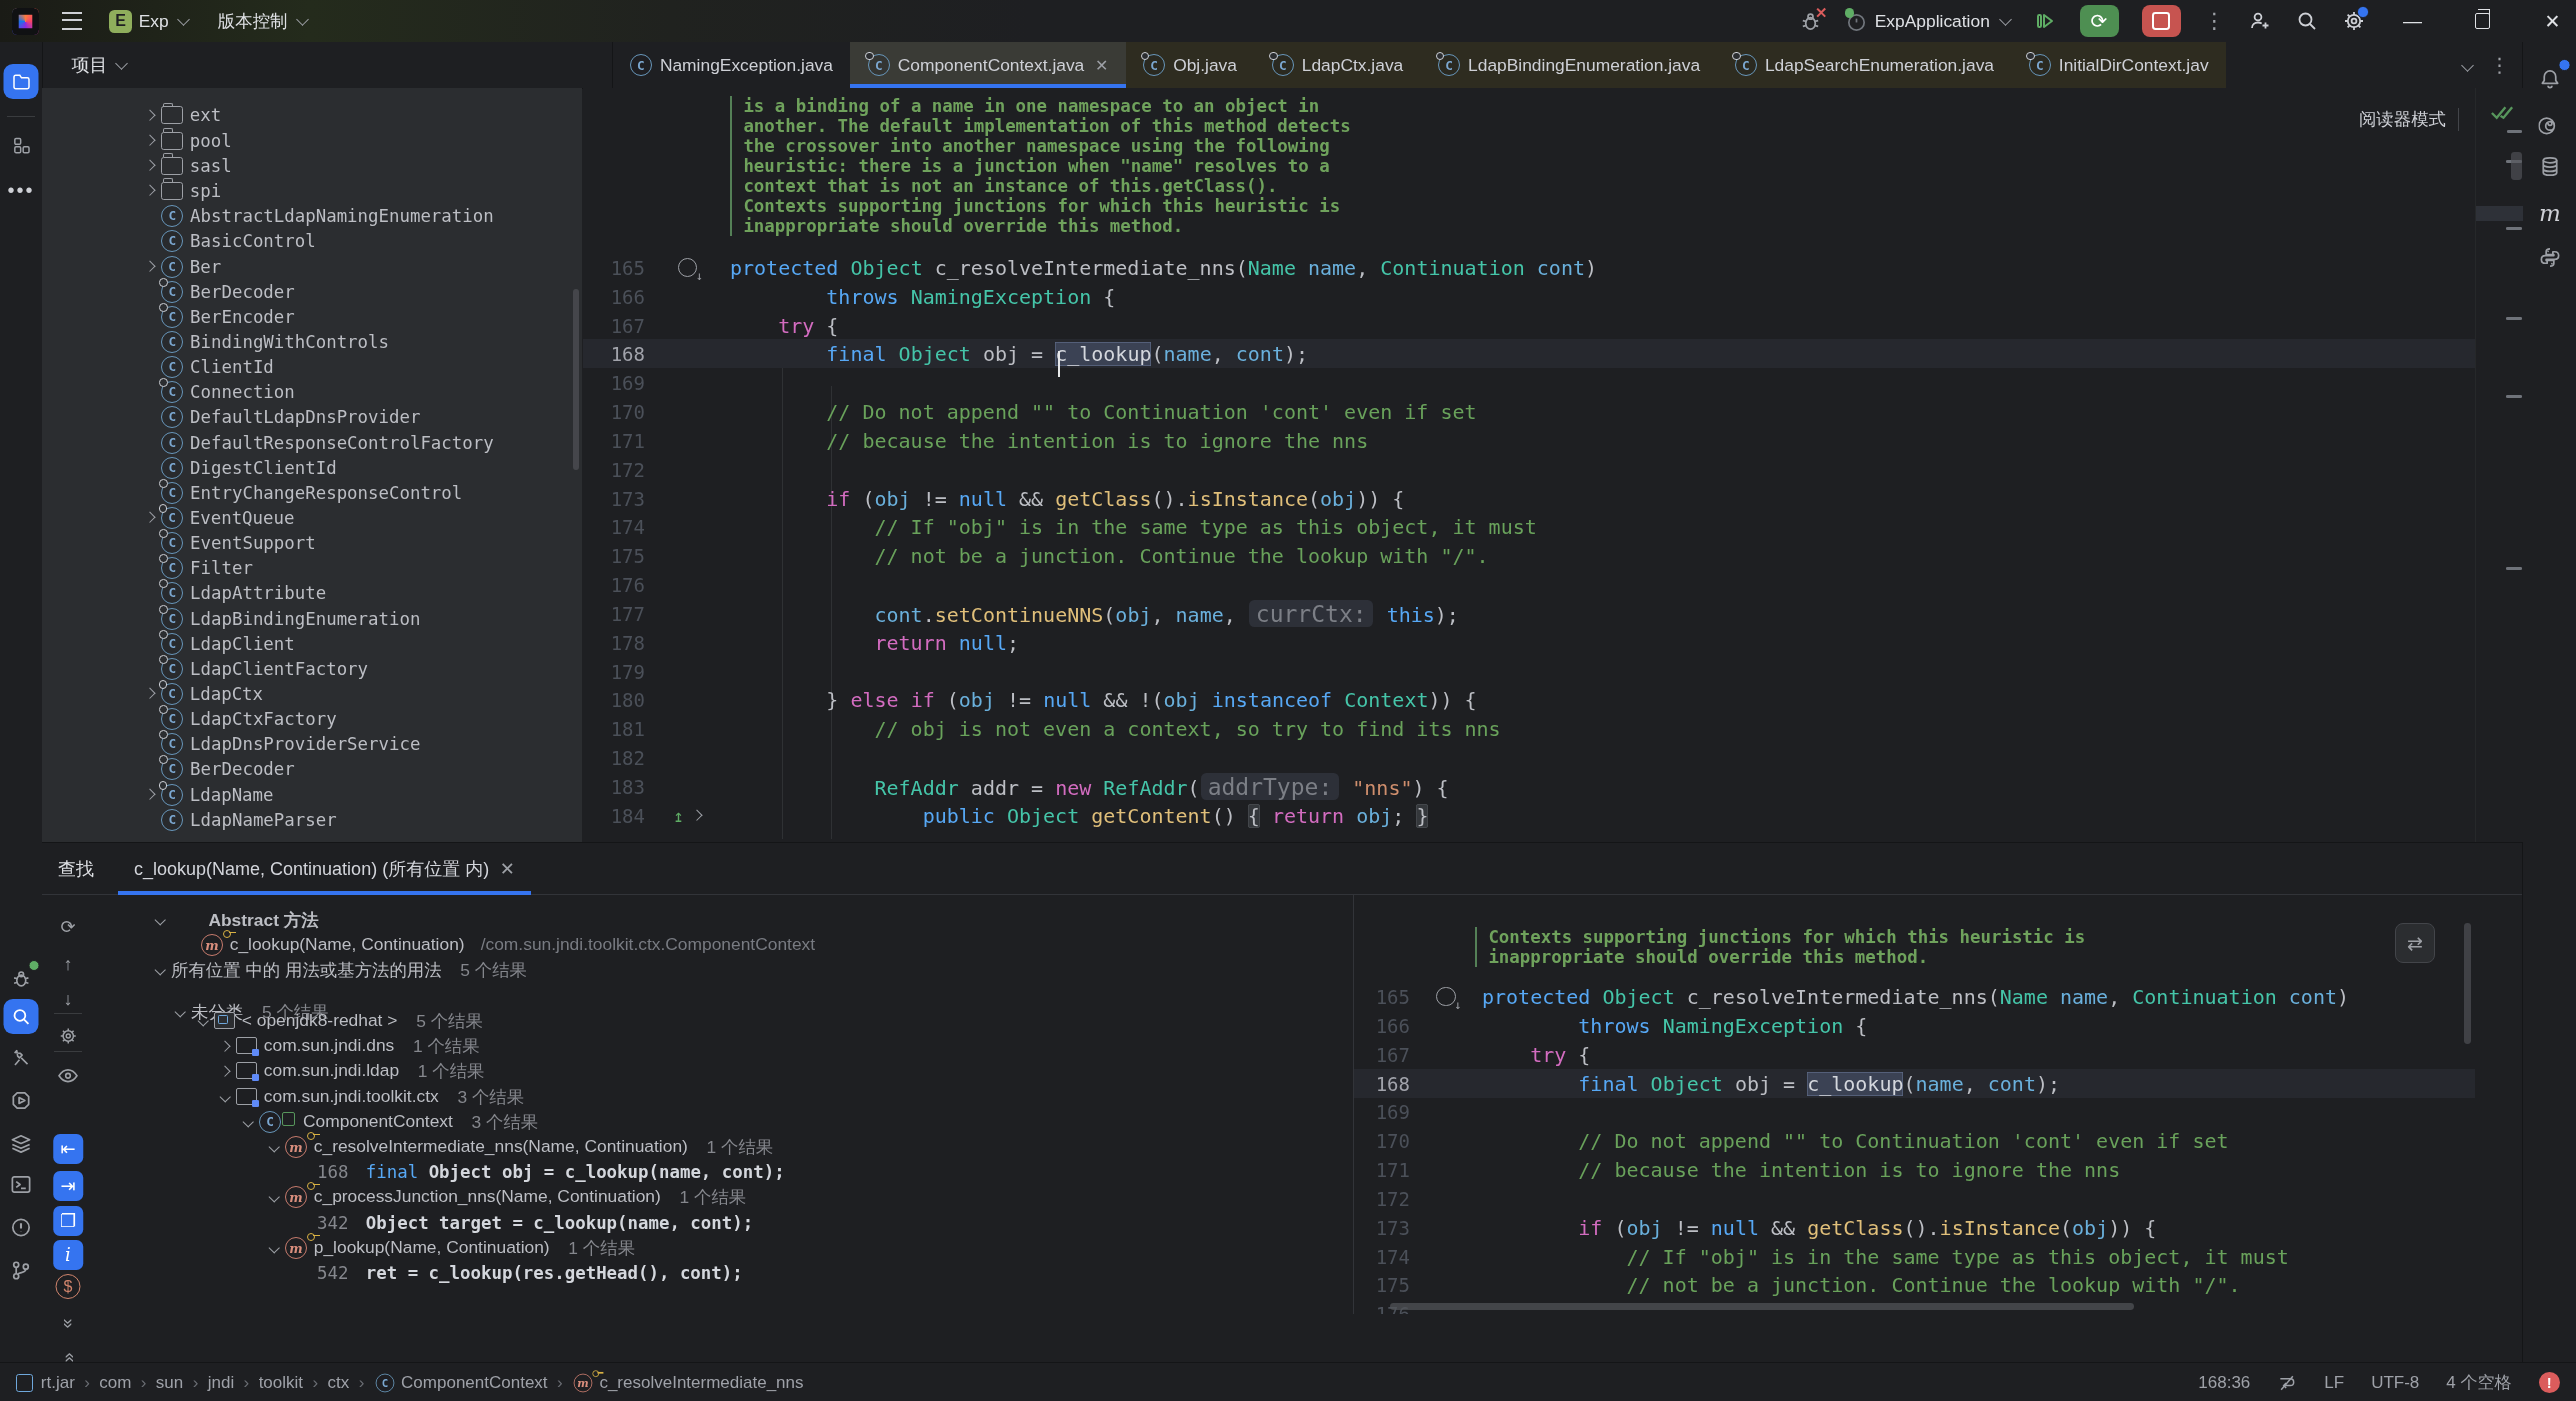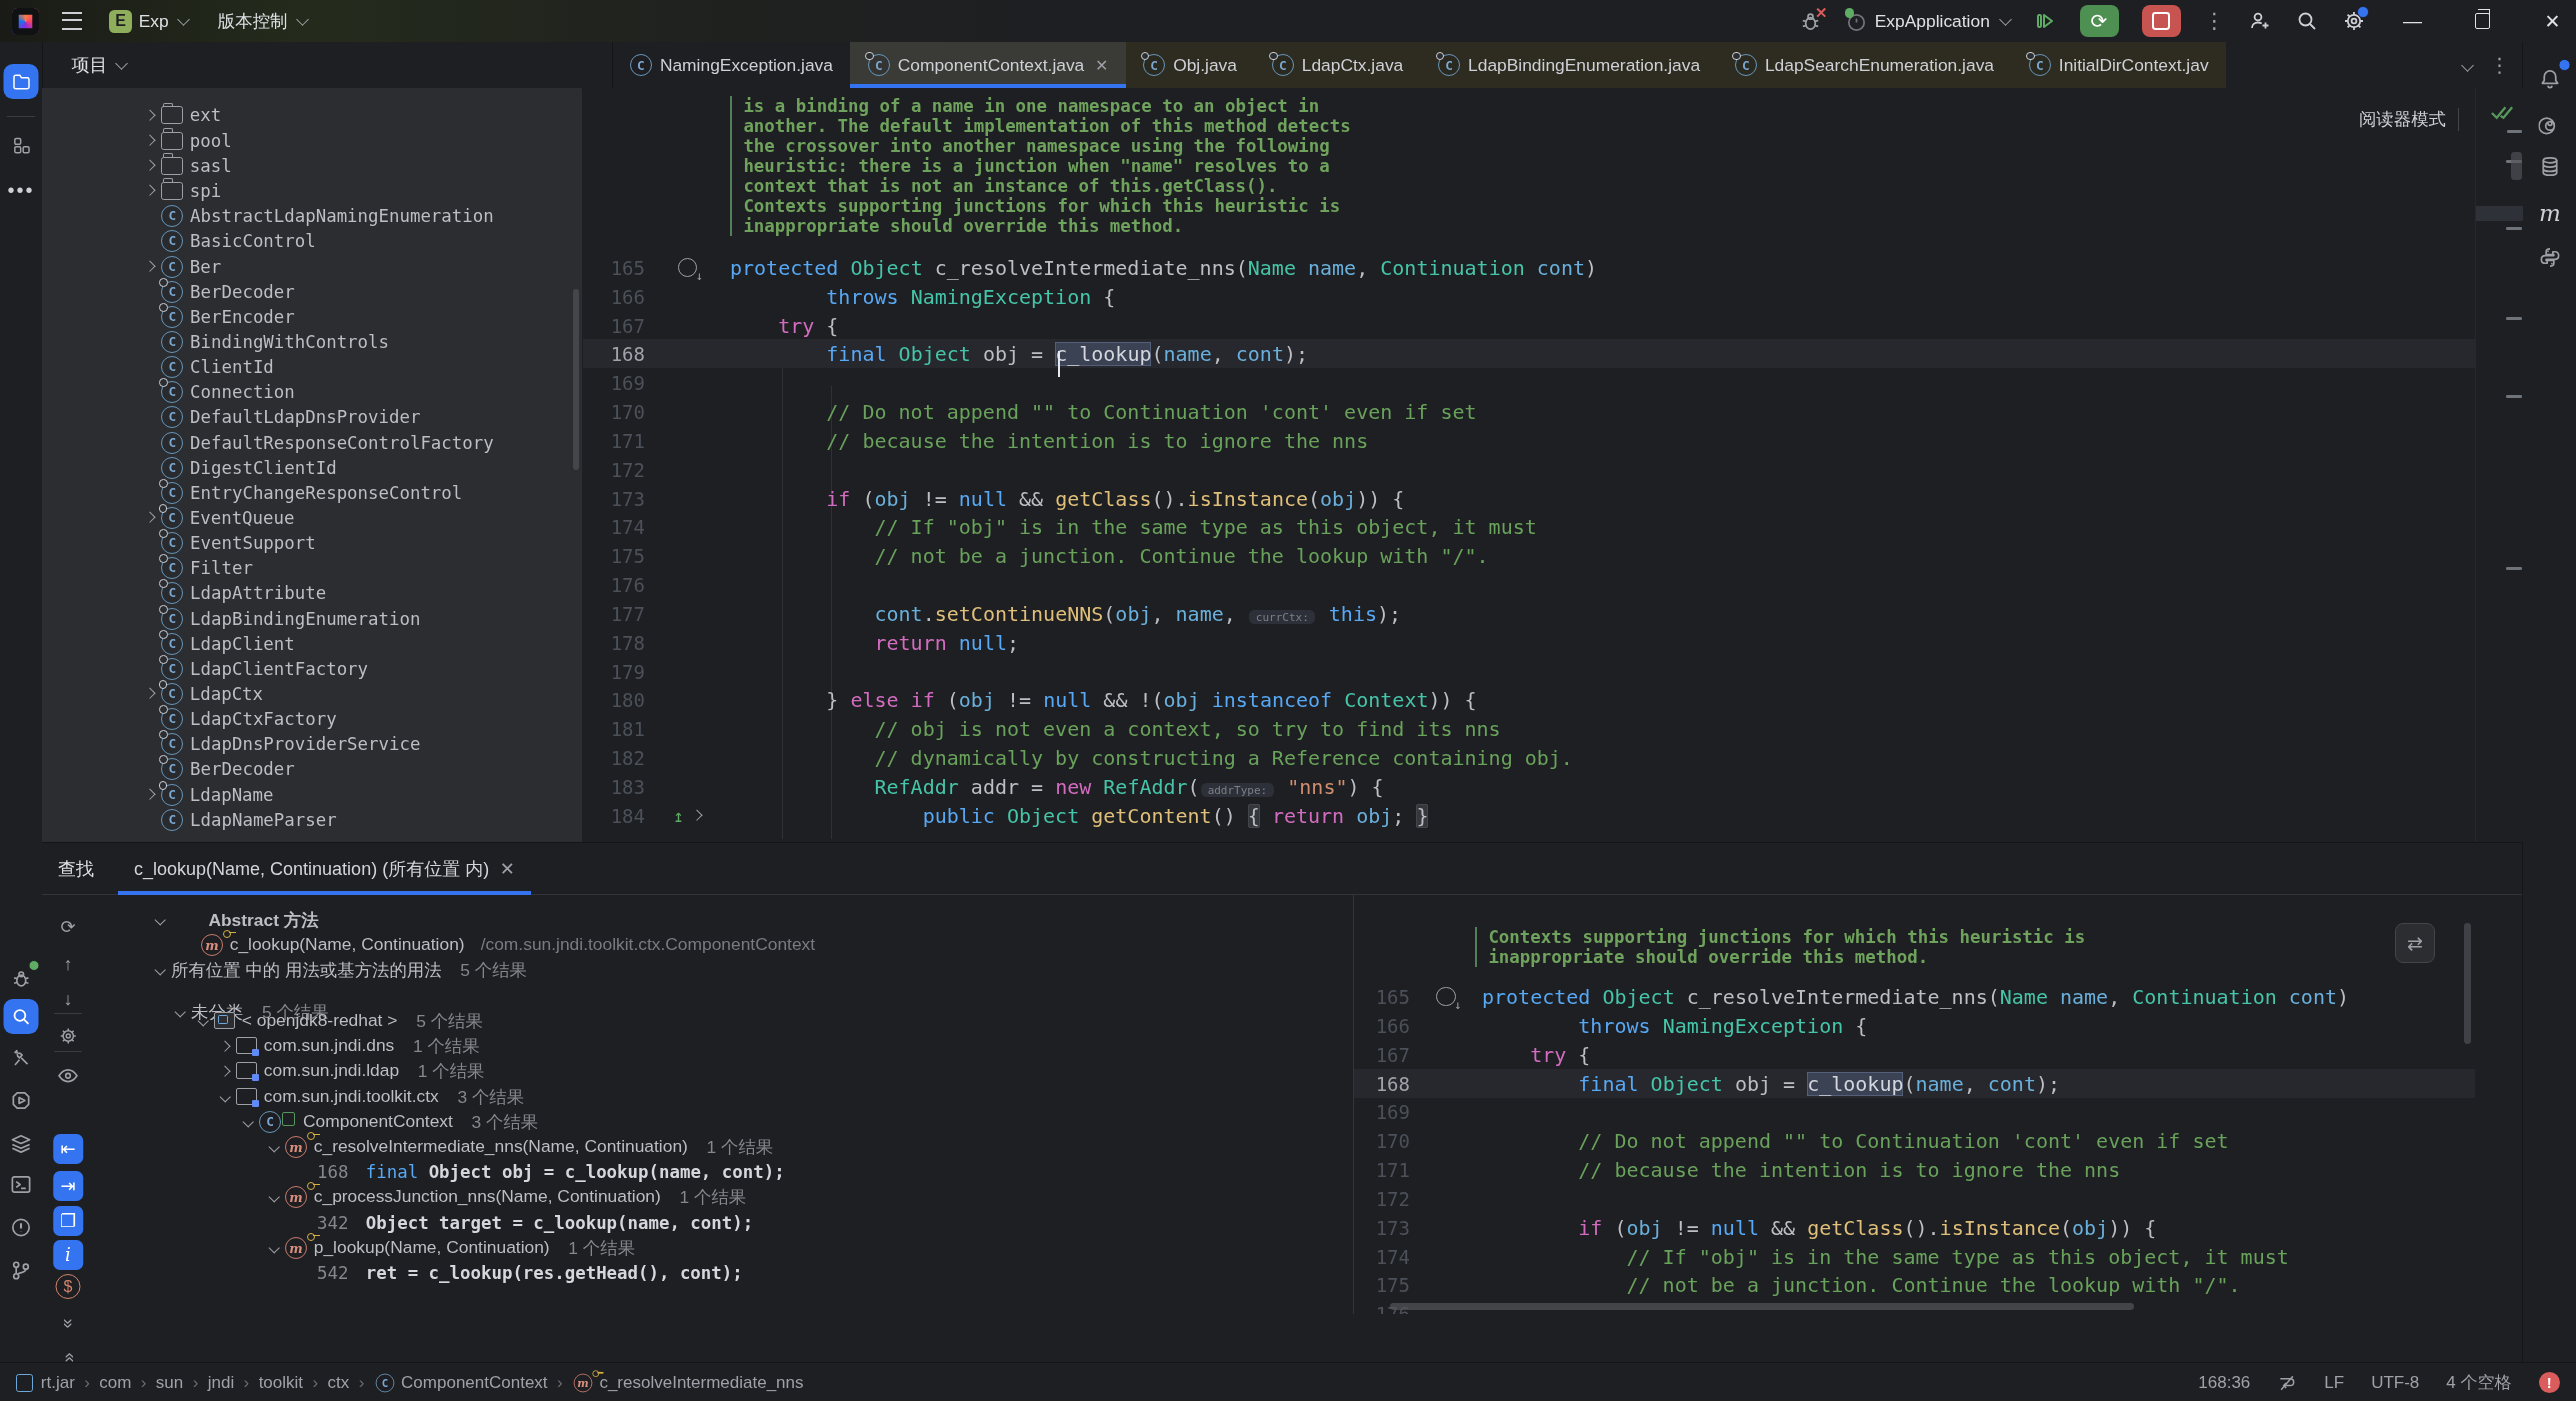--- a/index.html
+++ b/index.html
@@ -67,21 +67,21 @@
   .codeline{position:absolute;left:0;width:100%;height:29px;display:flex;align-items:center;
     font-family:"DejaVu Sans Mono",monospace;font-size:20px;white-space:pre;}
   .codeline .ln{flex:none;text-align:right;color:#4b5059;font-size:19px;}
   .codeline.cur{background:#26282e;}
   .codeline.cur .ln{color:#a1a3ab;}
   .gslot{flex:none;display:flex;align-items:center;}
   .tk-kw{color:#57a8f5;}  .tk-ctl{color:#d36cc0;}  .tk-typ{color:#45c5a9;}
   .tk-mtd{color:#e0bf7a;} .tk-str{color:#cf8e6d;}  .tk-cmt{color:#69a25b;}
   .tk-txt{color:#bcbec4;} .tk-var{color:#6ab0dc;}  .tk-res{color:#d4d7dd;font-weight:bold;}
   .tk-sel{color:#d4d7dd;background:#3b4254;box-shadow:inset 0 0 0 0.7px #5d6a85;position:relative;}
-  .tk-inlay{background:#2d3038;color:#7c7f86;border-radius:5.4px;padding:0.7px 6.7px;font-size:11px;margin:0 1.3px;}
+  .tk-inlay{background:#2d3038;color:#7c7f86;border-radius:5.4px;padding:0.7px 6.7px;font-size:23px;margin:0 1.3px;}
   .tk-chip{background:#34373b;box-shadow:inset 0 0 0 0.7px #4a4d52;border-radius:2.7px;}
   .docline{font-family:"DejaVu Sans Mono",monospace;font-size:17.4px;line-height:20px;color:#6fa25c;white-space:pre;}
   .docblock{border-left:2px solid #548057;padding-left:11.4px;font-weight:bold;}
   .override-ic{width:17.4px;height:17.4px;border:1.7px solid #9da0a6;border-radius:50%;position:relative;}
   .override-ic:after{content:"↓";position:absolute;right:-6.7px;bottom:-6.7px;font-size:12px;color:#9da0a6;}
   .caret{position:absolute;width:1.7px;background:#e8e9ea;}
   .indent-guide{position:absolute;width:0.7px;background:#2f3134;}
   
   #scrollstripe{position:absolute;left:2475px;top:88px;width:47px;height:754px;background:#1e1f22;border-left:0.7px solid #26282a;}
   .mark{position:absolute;height:3.4px;background:#6f737a;border-radius:1.3px;}
@@ -418,21 +418,21 @@
       <div class="codeline" style="top: 367px;"><span class="ln" style="width: 62px;">172</span><span class="gslot" style="width: 85px; justify-content: center;"></span><span></span></div>
       <div class="codeline" style="top: 396px;"><span class="ln" style="width: 62px;">173</span><span class="gslot" style="width: 85px; justify-content: center;"></span><span><span class="tk-txt">        </span><span class="tk-ctl">if</span><span class="tk-txt"> (</span><span class="tk-var">obj</span><span class="tk-txt"> != </span><span class="tk-kw">null</span><span class="tk-txt"> &amp;&amp; </span><span class="tk-mtd">getClass</span><span class="tk-txt">().</span><span class="tk-mtd">isInstance</span><span class="tk-txt">(</span><span class="tk-var">obj</span><span class="tk-txt">)) {</span></span></div>
       <div class="codeline" style="top: 424px;"><span class="ln" style="width: 62px;">174</span><span class="gslot" style="width: 85px; justify-content: center;"></span><span><span class="tk-txt">            </span><span class="tk-cmt">// If "obj" is in the same type as this object, it must</span></span></div>
       <div class="codeline" style="top: 453px;"><span class="ln" style="width: 62px;">175</span><span class="gslot" style="width: 85px; justify-content: center;"></span><span><span class="tk-txt">            </span><span class="tk-cmt">// not be a junction. Continue the lookup with "/".</span></span></div>
       <div class="codeline" style="top: 482px;"><span class="ln" style="width: 62px;">176</span><span class="gslot" style="width: 85px; justify-content: center;"></span><span></span></div>
       <div class="codeline" style="top: 511px;"><span class="ln" style="width: 62px;">177</span><span class="gslot" style="width: 85px; justify-content: center;"></span><span><span class="tk-txt">            </span><span class="tk-var">cont</span><span class="tk-txt">.</span><span class="tk-mtd">setContinueNNS</span><span class="tk-txt">(</span><span class="tk-var">obj</span><span class="tk-txt">, </span><span class="tk-var">name</span><span class="tk-txt">, </span><span class="tk-inlay">currCtx:</span><span class="tk-txt"> </span><span class="tk-kw">this</span><span class="tk-txt">);</span></span></div>
       <div class="codeline" style="top: 540px;"><span class="ln" style="width: 62px;">178</span><span class="gslot" style="width: 85px; justify-content: center;"></span><span><span class="tk-txt">            </span><span class="tk-ctl">return</span><span class="tk-txt"> </span><span class="tk-kw">null</span><span class="tk-txt">;</span></span></div>
       <div class="codeline" style="top: 569px;"><span class="ln" style="width: 62px;">179</span><span class="gslot" style="width: 85px; justify-content: center;"></span><span></span></div>
       <div class="codeline" style="top: 597px;"><span class="ln" style="width: 62px;">180</span><span class="gslot" style="width: 85px; justify-content: center;"></span><span><span class="tk-txt">        } </span><span class="tk-ctl">else</span><span class="tk-txt"> </span><span class="tk-ctl">if</span><span class="tk-txt"> (</span><span class="tk-var">obj</span><span class="tk-txt"> != </span><span class="tk-kw">null</span><span class="tk-txt"> &amp;&amp; !(</span><span class="tk-var">obj</span><span class="tk-txt"> </span><span class="tk-kw">instanceof</span><span class="tk-txt"> </span><span class="tk-typ">Context</span><span class="tk-txt">)) {</span></span></div>
       <div class="codeline" style="top: 626px;"><span class="ln" style="width: 62px;">181</span><span class="gslot" style="width: 85px; justify-content: center;"></span><span><span class="tk-txt">            </span><span class="tk-cmt">// obj is not even a context, so try to find its nns</span></span></div>
-      <div class="codeline" style="top: 655px;"><span class="ln" style="width: 62px;">182</span><span class="gslot" style="width: 85px; justify-content: center;"></span><span><span class="tk-txt">            </span><span class="tk-cmt">// dynamically by constructing a Reference containing obj.</span></span></div>
+      <div class="codeline" style="top: 655px;"><span class="ln" style="width: 62px;">182</span><span class="gslot" style="width: 85px; justify-content: center;"></span><span><span class="tk-txt">            </span></span></div>
       <div class="codeline" style="top: 684px;"><span class="ln" style="width: 62px;">183</span><span class="gslot" style="width: 85px; justify-content: center;"></span><span><span class="tk-txt">            </span><span class="tk-typ">RefAddr</span><span class="tk-txt"> addr = </span><span class="tk-ctl">new</span><span class="tk-txt"> </span><span class="tk-typ">RefAddr</span><span class="tk-txt">(</span><span class="tk-inlay">addrType:</span><span class="tk-txt"> </span><span class="tk-str">"nns"</span><span class="tk-txt">) {</span></span></div>
       <div class="codeline" style="top: 713px;"><span class="ln" style="width: 62px;">184</span><span class="gslot" style="width: 85px; justify-content: center;"><span style="color: rgb(95, 173, 101); font-size: 17.4px;">↥</span><span class="tree-chev closed" style="margin-left: 9.4px;"></span></span><span><span class="tk-txt">                </span><span class="tk-kw">public</span><span class="tk-txt"> </span><span class="tk-typ">Object</span><span class="tk-txt"> </span><span class="tk-mtd">getContent</span><span class="tk-txt">() </span><span class="tk-chip">{</span><span class="tk-txt"> </span><span class="tk-ctl">return</span><span class="tk-txt"> </span><span class="tk-var">obj</span><span class="tk-txt">; </span><span class="tk-chip">}</span></span></div>
       <div class="caret" style="left: 475px; top: 263px; height: 25.5px;"></div>
     </div>
 
   <div id="scrollstripe">
     <div style="position:absolute;left:13.4px;top:14.8px">
       <svg width="27" height="20" viewBox="0 0 28 20">
           <path d="M3 10l5 5 9-11" fill="none" stroke="#57965c" stroke-width="2.4"></path>
           <path d="M12 13l3 2 9-11" fill="none" stroke="#57965c" stroke-width="2.4"></path>

